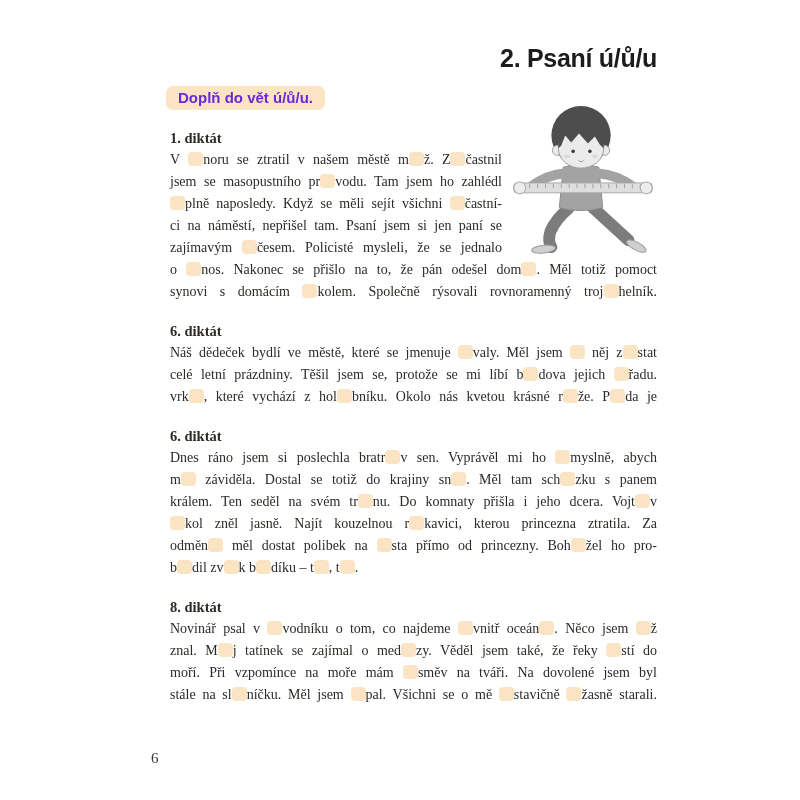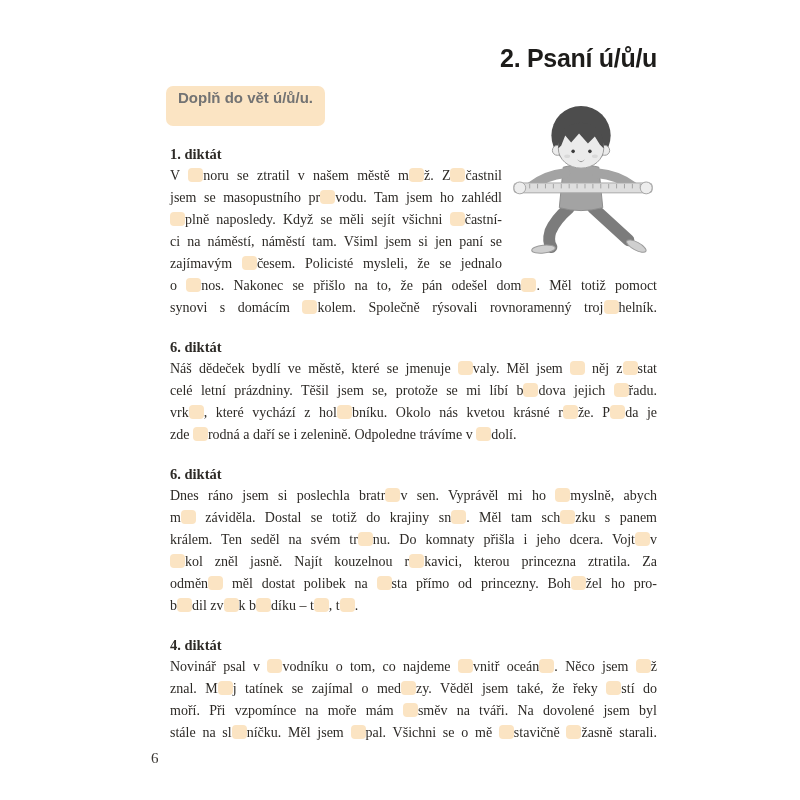--- a/index.html
+++ b/index.html
@@ -8,23 +8,23 @@
     position:relative; width:800px; height:800px; background:#ffffff;
     font-family:"Liberation Serif", serif; color:var(--ink); overflow:hidden;
   }
   .content { position:absolute; left:170px; top:44px; width:487px; }
   .title {
     font-family:"Liberation Sans", sans-serif; font-weight:bold;
     font-size:25px; letter-spacing:-0.3px; color:#1d1c1a; margin:0 0 13px -2px;text-align:right;
   }
   .badge {
     display:inline-block; background:var(--hl); border-radius:7px;
-    padding:3px 12px 20px 12px;
+    padding:3px 12px 4px 12px;
     font-family:"Liberation Sans", sans-serif; font-weight:bold;
-    font-size:15px; color:#737373; margin-left:-4px;
+    font-size:15px; color:#6d28d9; margin-left:-4px;
   }
   .dictations { margin-top:2px; }
   .diktat { margin-top:17px; }
   .diktat-label { font-weight:bold; font-size:14.5px; line-height:22px; }
   .line {
     font-size:14px; line-height:22px;
     text-align:justify; text-align-last:justify;
   }
   .line.narrow { width:332px; }
   .line.rag { text-align-last:left; }
@@ -45,43 +45,42 @@
 
   <div class="content">
     <h1 class="title">2. Psaní ú/ů/u</h1>
     <div class="badge">Doplň do vět ú/ů/u.</div>
     <div class="dictations">
         <section class="diktat">
           <div class="diktat-label">1. diktát</div>
           <div class="line narrow">V <span class="blank"></span>noru se ztratil v našem městě m<span class="blank"></span>ž. Z<span class="blank"></span>častnil</div>
           <div class="line narrow">jsem se masopustního pr<span class="blank"></span>vodu. Tam jsem ho zahlédl</div>
           <div class="line narrow"><span class="blank"></span>plně naposledy. Když se měli sejít všichni <span class="blank"></span>častní-</div>
-          <div class="line narrow">ci na náměstí, náměstí tam. Všiml jsem si jen paní se</div>
+          <div class="line narrow">ci na náměstí, nepřišel tam. Psaní jsem si jen paní se</div>
           <div class="line narrow">zajímavým <span class="blank"></span>česem. Policisté mysleli, že se jednalo</div>
           <div class="line">o <span class="blank"></span>nos. Nakonec se přišlo na to, že pán odešel dom<span class="blank"></span>. Měl totiž pomoct</div>
           <div class="line">synovi s domácím <span class="blank"></span>kolem. Společně rýsovali rovnoramenný troj<span class="blank"></span>helník.</div>
         </section>
         <section class="diktat">
           <div class="diktat-label">6. diktát</div>
           <div class="line">Náš dědeček bydlí ve městě, které se jmenuje <span class="blank"></span>valy. Měl jsem <span class="blank"></span> něj z<span class="blank"></span>stat</div>
           <div class="line">celé letní prázdniny. Těšil jsem se, protože se mi líbí b<span class="blank"></span>dova jejich <span class="blank"></span>řadu.</div>
           <div class="line">vrk<span class="blank"></span>, které vychází z hol<span class="blank"></span>bníku. Okolo nás kvetou krásné r<span class="blank"></span>že. P<span class="blank"></span>da je</div>
-          <div class="line rag">zde <span class="blank"></span>rodná a daří se i zelenině. Odpoledne trávíme v <span class="blank"></span>dolí.</div>
         </section>
         <section class="diktat">
           <div class="diktat-label">6. diktát</div>
           <div class="line">Dnes ráno jsem si poslechla bratr<span class="blank"></span>v sen. Vyprávěl mi ho <span class="blank"></span>myslně, abych</div>
           <div class="line">m<span class="blank"></span> záviděla. Dostal se totiž do krajiny sn<span class="blank"></span>. Měl tam sch<span class="blank"></span>zku s panem</div>
           <div class="line">králem. Ten seděl na svém tr<span class="blank"></span>nu. Do komnaty přišla i jeho dcera. Vojt<span class="blank"></span>v</div>
           <div class="line"><span class="blank"></span>kol zněl jasně. Najít kouzelnou r<span class="blank"></span>kavici, kterou princezna ztratila. Za</div>
           <div class="line">odměn<span class="blank"></span> měl dostat polibek na <span class="blank"></span>sta přímo od princezny. Boh<span class="blank"></span>žel ho pro-</div>
           <div class="line rag">b<span class="blank"></span>dil zv<span class="blank"></span>k b<span class="blank"></span>díku – t<span class="blank"></span>, t<span class="blank"></span>.</div>
         </section>
         <section class="diktat">
-          <div class="diktat-label">4. diktát</div>
+          <div class="diktat-label">8. diktát</div>
           <div class="line">Novinář psal v <span class="blank"></span>vodníku o tom, co najdeme <span class="blank"></span>vnitř oceán<span class="blank"></span>. Něco jsem <span class="blank"></span>ž</div>
           <div class="line">znal. M<span class="blank"></span>j tatínek se zajímal o med<span class="blank"></span>zy. Věděl jsem také, že řeky <span class="blank"></span>stí do</div>
           <div class="line">moří. Při vzpomínce na moře mám <span class="blank"></span>směv na tváři. Na dovolené jsem byl</div>
           <div class="line">stále na sl<span class="blank"></span>níčku. Měl jsem <span class="blank"></span>pal. Všichni se o mě <span class="blank"></span>stavičně <span class="blank"></span>žasně starali.</div>
         </section>
       </div>
   </div>
 
   <svg class="boy" viewBox="0 0 160 152" xmlns="http://www.w3.org/2000/svg" aria-hidden="true">
 

